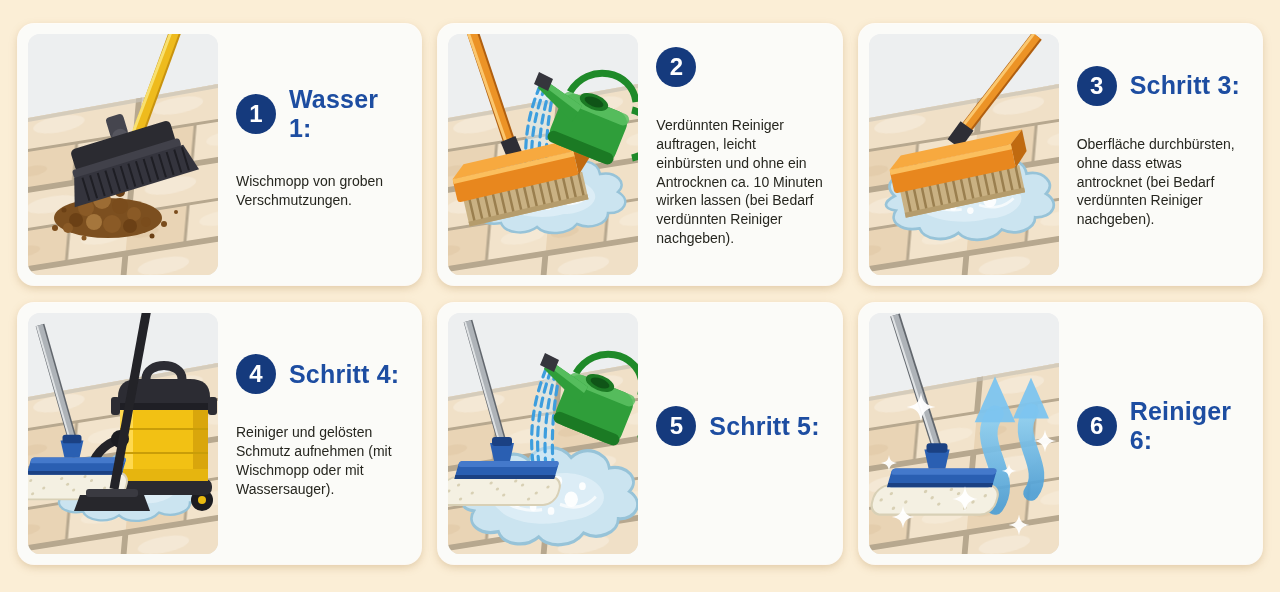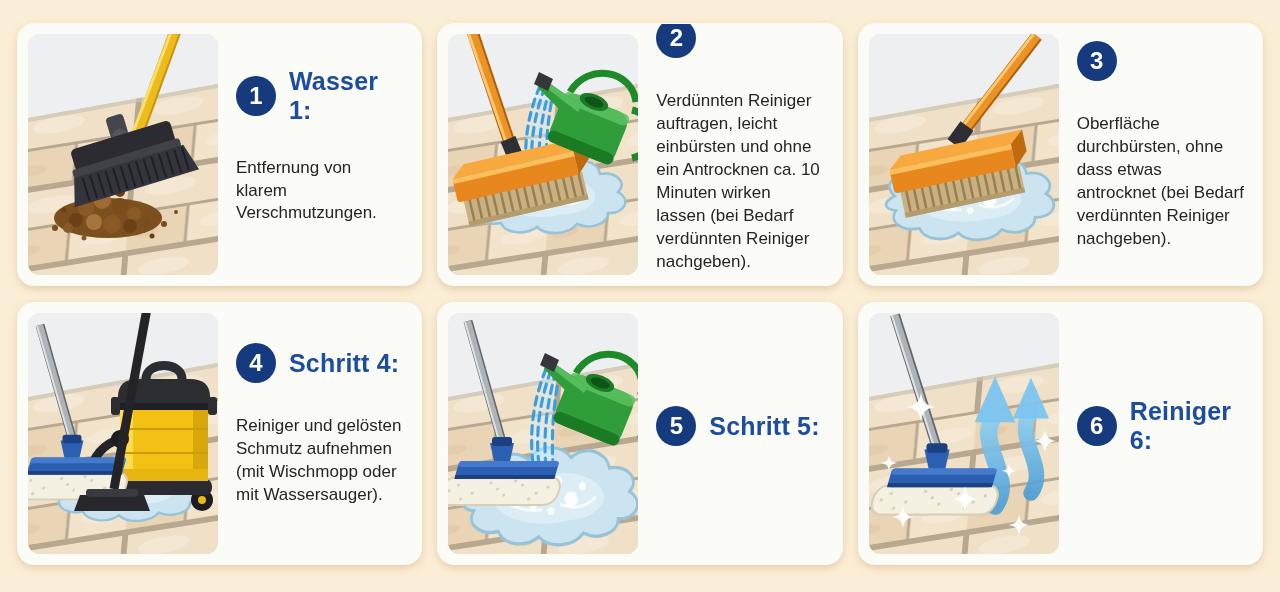--- a/index.html
+++ b/index.html
@@ -45,21 +45,21 @@
   }
   .head{display:flex;align-items:center;gap:13px;margin-bottom:15px;}
   .badge{
     width:40px;height:40px;border-radius:50%;
     background:#153a7d;color:#ffffff;
     font-weight:bold;font-size:24px;
     display:grid;place-items:center;
     flex:0 0 40px;
   }
   .title{font-size:25px;font-weight:bold;color:#1d4da1;letter-spacing:.2px;}
-  .desc{font-size:17px;line-height:1.35;color:#26261f;}
+  .desc{font-size:14px;line-height:1.35;color:#26261f;}
 </style>
 </head>
 <body>
 
 <svg width="0" height="0" style="position:absolute" aria-hidden="true">
   <defs>
     <pattern id="tilePat" width="120" height="78" patternUnits="userSpaceOnUse" patternTransform="rotate(-9) skewX(-14)">
       <rect width="120" height="78" fill="#eedcc1"></rect>
       <rect x="0" y="0" width="120" height="39" fill="#f0e0c7"></rect>
       <rect x="-60" y="39" width="120" height="39" fill="#e9d4b5"></rect>
@@ -231,21 +231,21 @@
             <path d="M-48,8 V32 M-40,8 V32 M-32,8 V32 M-24,8 V32 M-16,8 V32 M-8,8 V32 M0,8 V32 M8,8 V32 M16,8 V32 M24,8 V32 M32,8 V32 M40,8 V32 M48,8 V32 M56,8 V32" stroke="#1e1e24" stroke-width="2" fill="none"></path>
           </g>
         </g>
       </svg>
     </div>
     <div class="txt">
       <div class="head">
         <div class="badge">1</div>
         <div class="title">Wasser 1:</div>
       </div>
-      <p class="desc">Entfernung von klarem Verschmutzungen.</p>
+      <p class="desc">Wischmopp von groben Verschmutzungen.</p>
     </div>
   </article>
 
   <article class="card">
     <div class="illus" aria-label="watering-can-scrub-brush-illustration">
       <svg viewBox="0 0 190 245" preserveAspectRatio="xMidYMid slice">
         <use href="#g-floor"></use>
         <use href="#g-puddle" transform="translate(8,112)"></use>
         <use href="#g-stream" transform="translate(92,54)"></use>
         <g>
@@ -276,20 +276,21 @@
           <line x1="168" y1="4" x2="88" y2="108" stroke="#ec9326" stroke-width="8"></line>
           <line x1="166" y1="0" x2="86" y2="104" stroke="#fbc76f" stroke-width="3"></line>
           <line x1="98" y1="94" x2="85" y2="112" stroke="#2e2e35" stroke-width="16"></line>
           <use href="#g-scrub" transform="translate(88,138) rotate(-12)"></use>
         </g>
       </svg>
     </div>
     <div class="txt">
       <div class="head">
         <div class="badge">3</div>
+        <div class="title">Schritt 3:</div>
       </div>
       <p class="desc">Oberfläche durchbürsten, ohne dass etwas antrocknet (bei Bedarf verdünnten Reiniger nachgeben).</p>
     </div>
   </article>
 
   <article class="card">
     <div class="illus" aria-label="mop-and-wet-vacuum-illustration">
       <svg viewBox="0 0 190 245" preserveAspectRatio="xMidYMid slice">
         <use href="#g-floor"></use>
         <use href="#g-puddle" transform="translate(10,128) scale(1.0,0.92)"></use>

